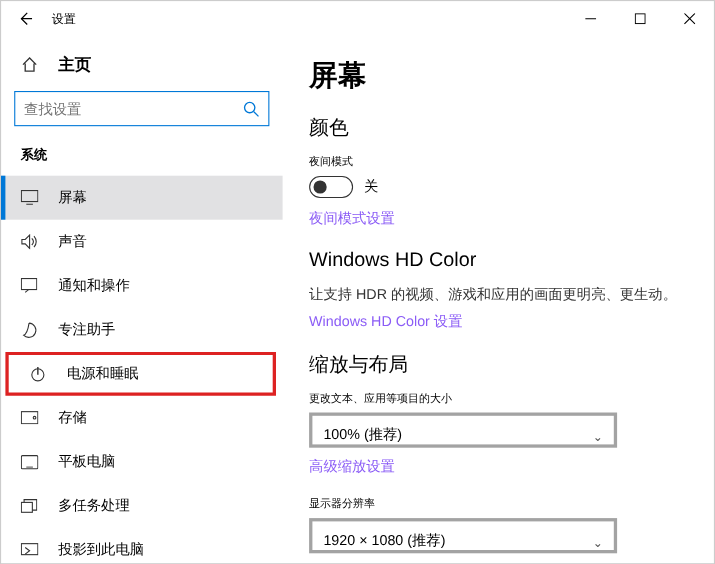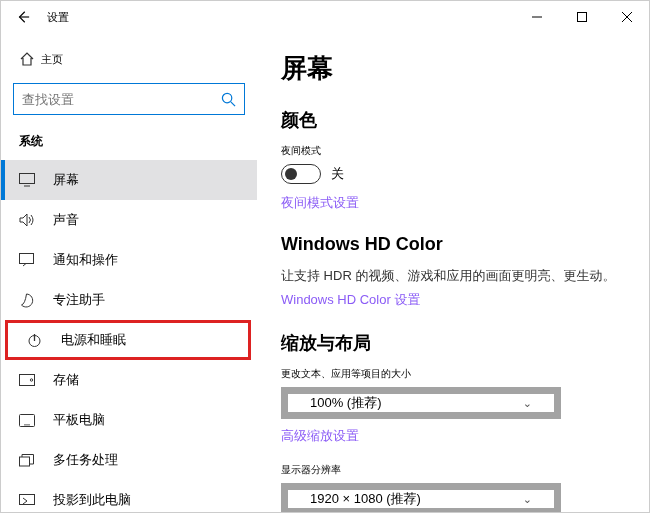--- a/index.html
+++ b/index.html
@@ -40,21 +40,21 @@
     padding: 8px 0 0 0;
     overflow-y: auto;
   }
   .home-row {
     display: flex; align-items: center;
     height: 36px; padding-left: 18px;
     cursor: pointer;
     margin-bottom: 6px;
   }
   .home-row .icon { width: 22px; display:flex; align-items:center; }
-  .home-row .label { font-size: 11px; }
+  .home-row .label { margin-left: 12px; font-size: 15px; font-weight: bold; }
   .search-box {
     margin: 4px 12px 14px 12px;
     height: 32px;
     border: 1px solid #0078d7;
     display: flex; align-items: center;
     padding: 0 8px;
   }
   .search-box input {
     flex: 1; border: none; outline: none;
     font-size: 13px; background: transparent;
@@ -84,41 +84,41 @@
     box-shadow: 0 0 0 3px #d22 inset;
     margin: 0 6px 0 4px;
     padding-left: 22px;
   }
   .main {
     flex: 1;
     padding: 18px 24px 0 24px;
     overflow-y: auto;
   }
   .page-title { font-size: 26px; font-weight: 600; margin-bottom: 18px; }
-  .sub-title { font-size: 18px; font-weight: 700; margin: 22px 0 12px 0; }
+  .sub-title { font-size: 18px; font-weight: 400; margin: 10px 0 12px 0; }
   .field-label { font-size: 10px; margin: 4px 0 6px 0; }
   .toggle-row { display: flex; align-items: center; margin-bottom: 10px; }
   .toggle {
     width: 40px; height: 20px; border: 1px solid #333;
     border-radius: 10px; position: relative; cursor: pointer;
     margin-right: 10px;
   }
   .toggle::after {
     content: "";
     position: absolute; left: 3px; top: 3px;
     width: 12px; height: 12px; border-radius: 50%;
     background: #333;
   }
   .linkish { color: #8b5cf6; font-size: 13px; cursor: pointer; margin: 6px 0 18px 0; display: block; }
   .desc { font-size: 13px; color: #333; margin-bottom: 6px; }
   .select {
     width: 280px; height: 32px;
-    border: 7px solid #a3a3a3;
-    display: flex; align-items: center; justify-content: space-between;
-    padding: 0 22px; cursor: pointer;
+    border: 3px solid #a3a3a3;
+    display: flex; align-items: flex-end; justify-content: space-between;
+    padding: 0 10px; cursor: pointer;
     margin-bottom: 8px; margin-top: 4px;
   }
   .chev { font-size: 11px; color: #555; }
 </style>
 </head>
 <body>
 
 <div class="titlebar">
   <div class="back">
     <svg width="14" height="14" viewBox="0 0 16 16">

